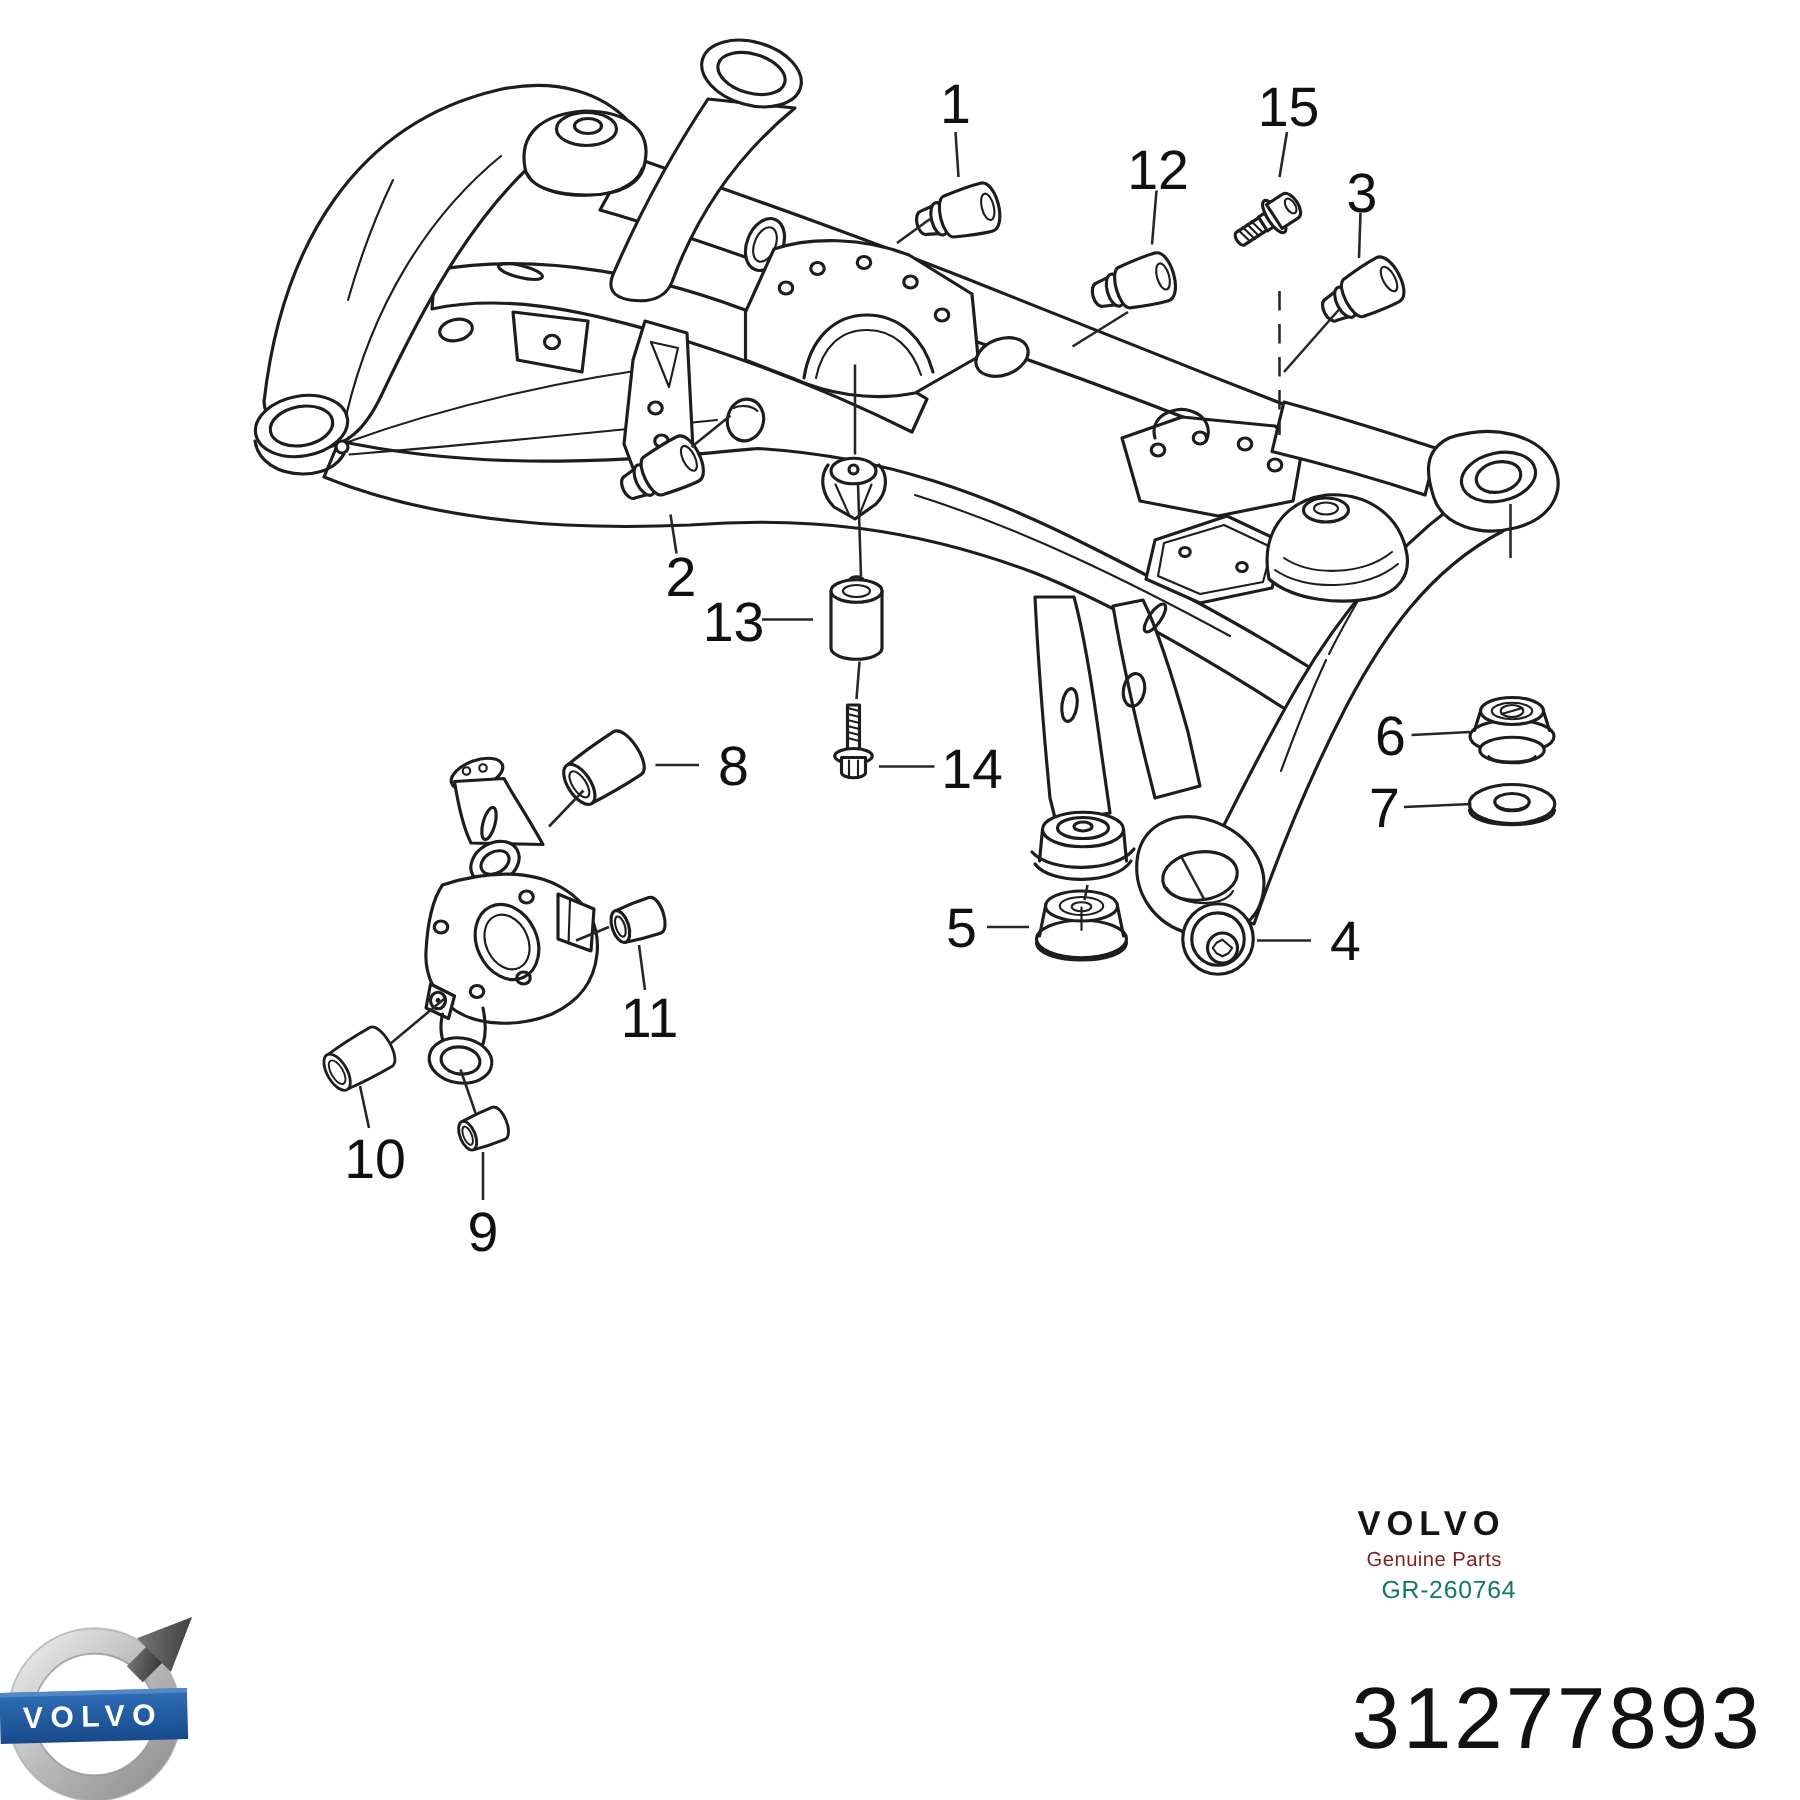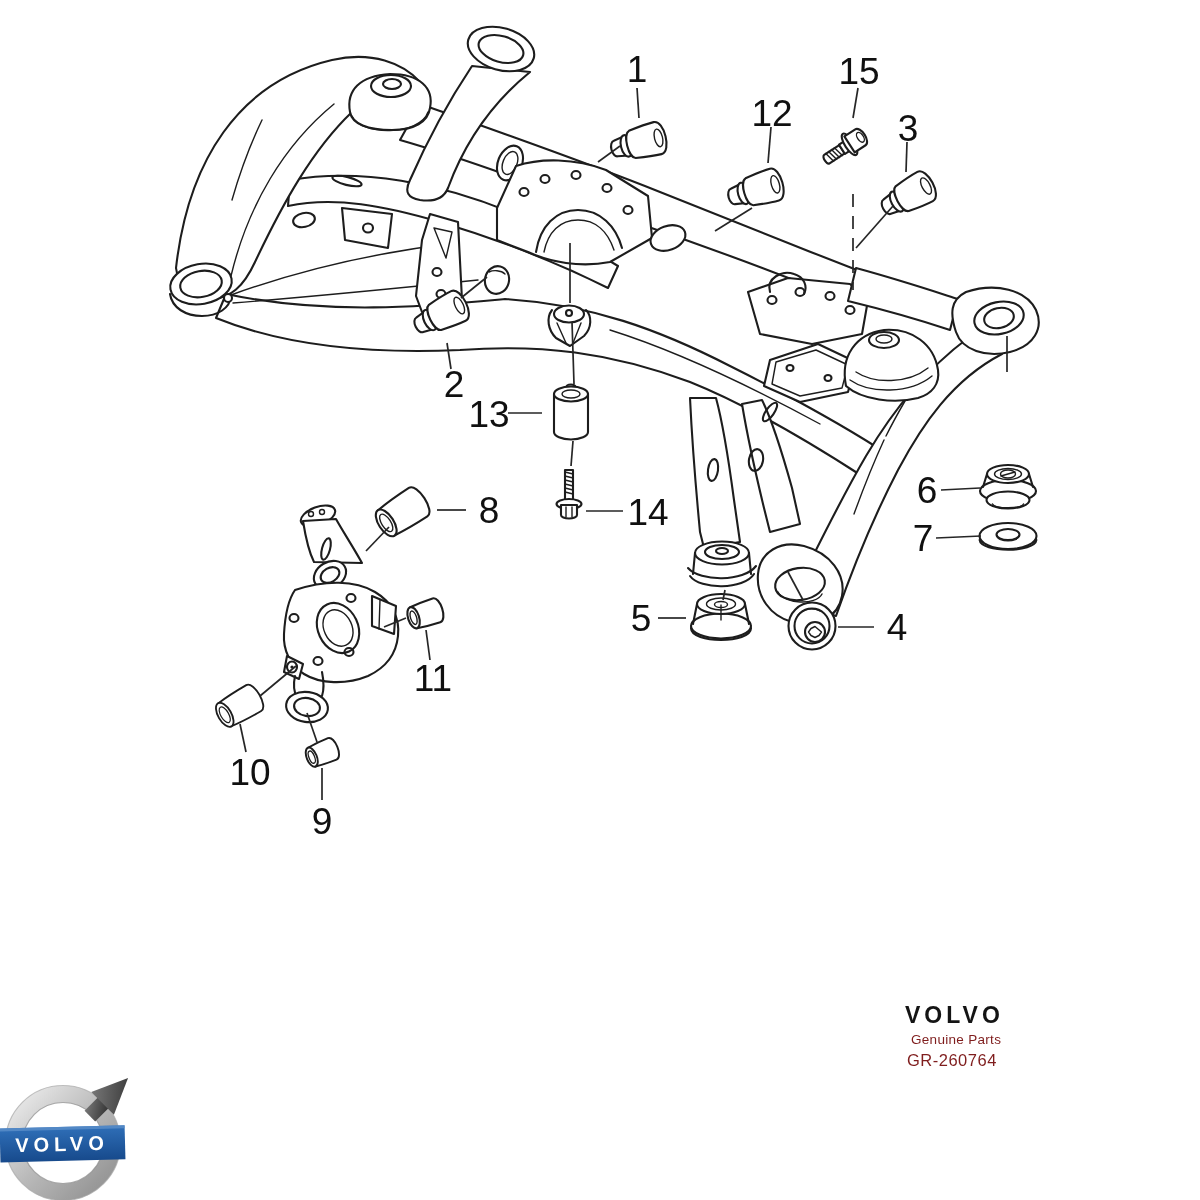--- a/index.html
+++ b/index.html
@@ -7,21 +7,21 @@
          font-family:"Liberation Sans",sans-serif;color:#111;}
   .diagram-svg{position:absolute;left:0;top:0;width:1200px;height:1200px;}
   .lineart{stroke:#1d1d1d;stroke-width:2.1;fill:none;stroke-linecap:round;stroke-linejoin:round;}
   .fillw{fill:#ffffff;}
   .thin{stroke-width:1.4;}
   .leader{stroke:#262626;stroke-width:1.7;fill:none;}
   .callout{font-size:37px;fill:#101010;text-anchor:middle;}
   .brand-block{position:absolute;left:905px;top:1002px;line-height:1.18;}
   .brand-title{font-weight:bold;font-size:23px;letter-spacing:4px;color:#141414;}
   .brand-tagline{font-size:13.5px;color:#7f1d1d;margin-top:3px;margin-left:6px;letter-spacing:.3px;}
-  .brand-ref{font-size:16.5px;color:#7f1d1d;margin-top:3px;margin-left:2px;letter-spacing:.5px;}
+  .brand-ref{font-size:16.5px;color:#0f766e;margin-top:3px;margin-left:16px;letter-spacing:.5px;}
   .part-number{position:absolute;left:901px;top:1112px;font-size:58px;letter-spacing:2px;color:#121212;}
   .banner-text{font-weight:bold;font-size:20px;letter-spacing:5px;fill:#ffffff;text-anchor:middle;}
 </style>
 </head>
 <body>
 
 <div class="stage">
 
 <svg class="diagram-svg" viewBox="0 0 1200 1200">
   <defs>
@@ -347,14 +347,15 @@
     </g>
   </g>
 </svg>
 
 <div class="brand-block">
   <div class="brand-title">VOLVO</div>
   <div class="brand-tagline">Genuine Parts</div>
   <div class="brand-ref">GR-260764</div>
 </div>
 
+<div class="part-number">31277893</div>
 
 </div>
 
 </body></html>

